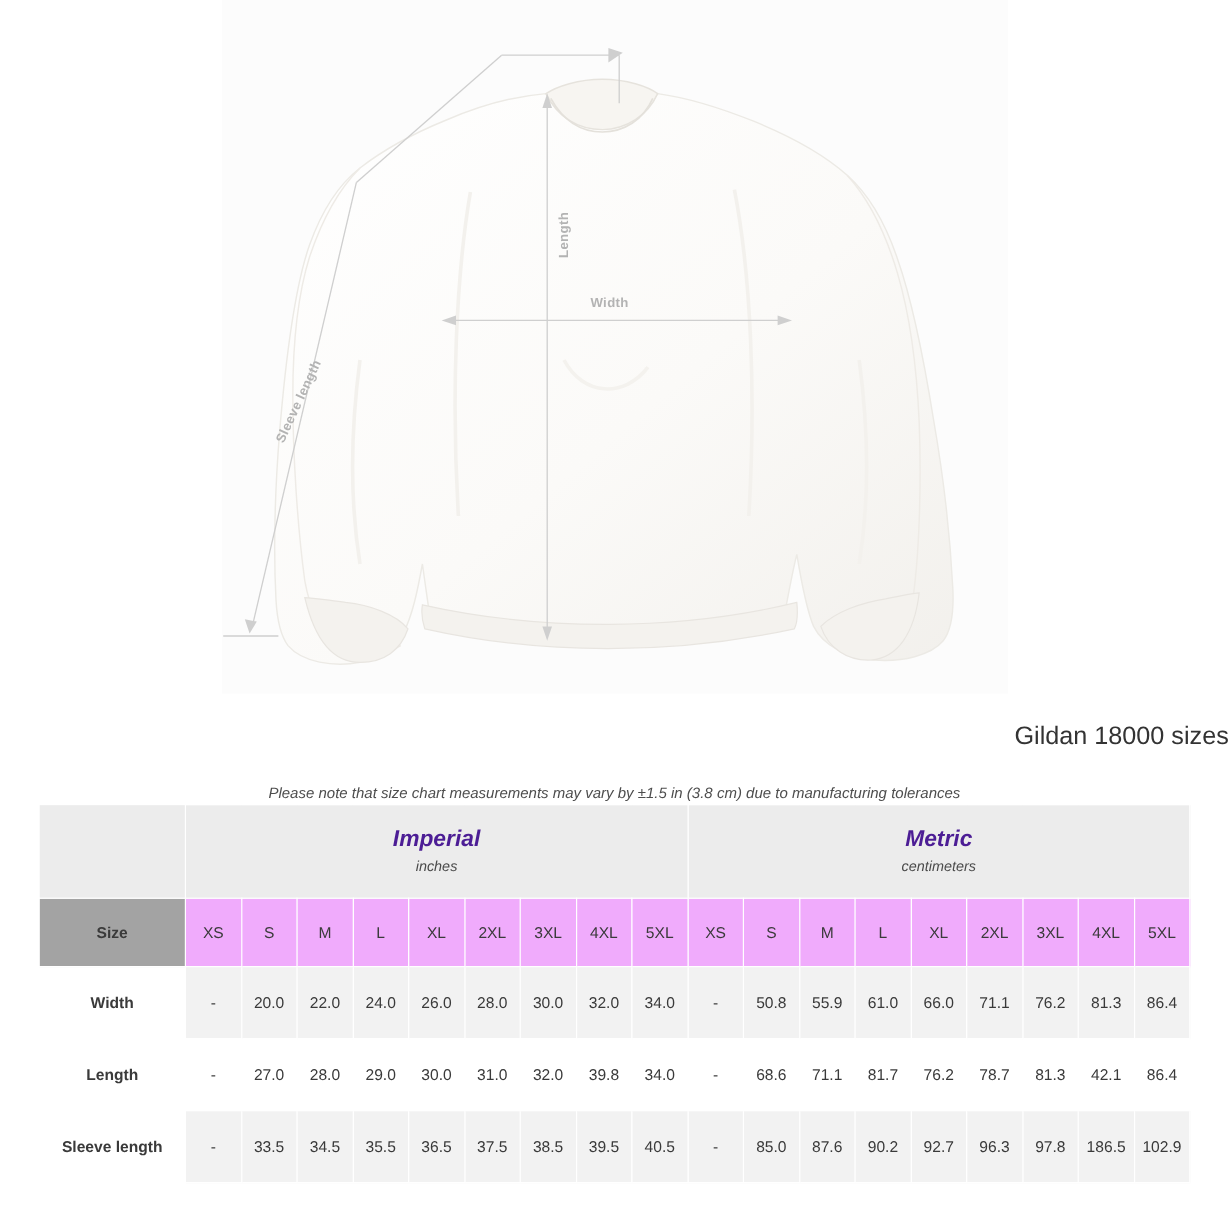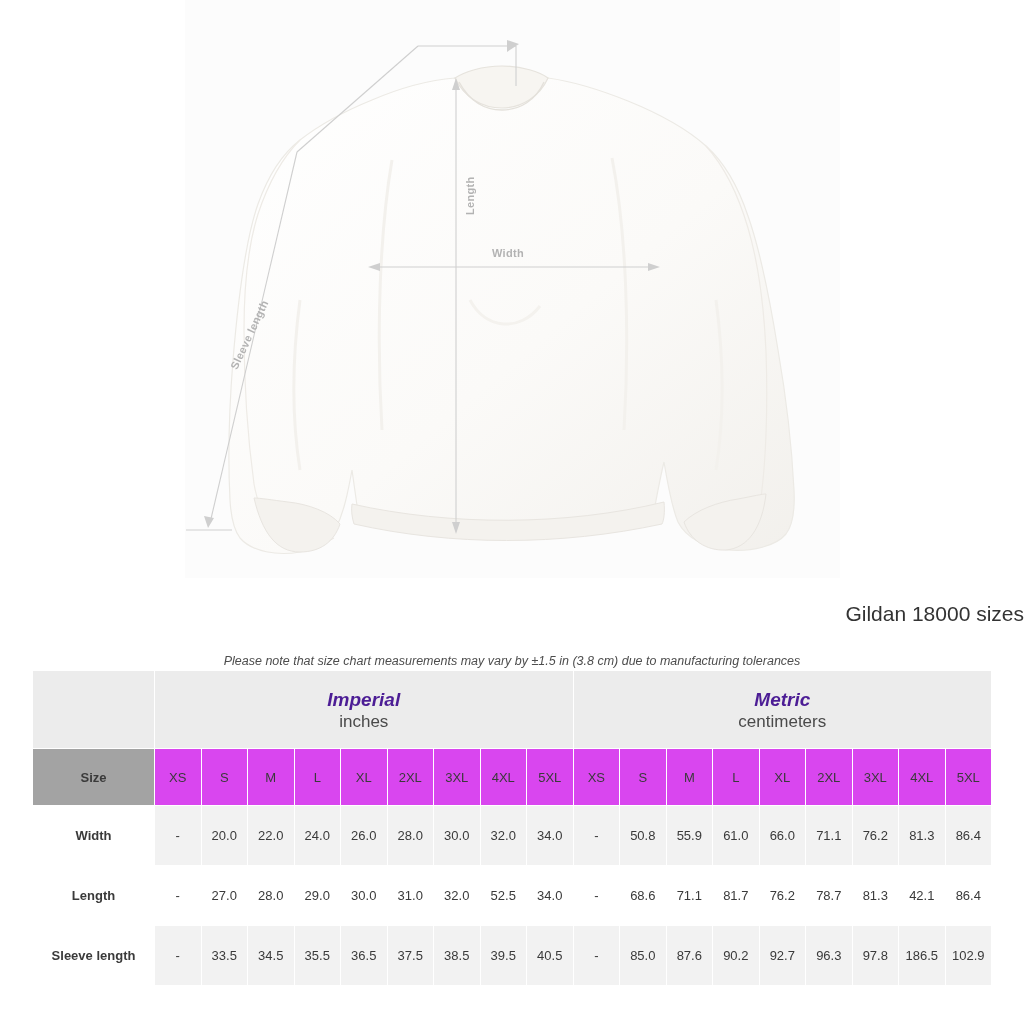--- a/index.html
+++ b/index.html
@@ -108,31 +108,32 @@
     background: #ececec;
   }
   .unit-head .unit-name {
     font-size: 19px;
     font-weight: bold;
     font-style: italic;
     color: #4c1d95;
     line-height: 24px;
   }
   .unit-head .unit-sub {
-    font-size: 17px;
+    font-size: 12px;
     color: #4a4a4a;
     line-height: 20px;
+    font-style: italic;
   }
   .corner-cell {
     background: #ececec;
   }
 
   .size-row td {
     height: 56px;
-    background: #d946ef;
+    background: #f0abfc;
     font-size: 13px;
     font-weight: bold;
     color: #3a3a3a;
   }
   .size-row td.rowlabel {
     background: #a3a3a3;
     font-size: 13px;
     font-weight: bold;
     color: #3a3a3a;
   }
@@ -339,21 +340,21 @@
         </tr>
         <tr class="data-row even">
           <td class="rowlabel">Length</td>
           <td>-</td>
           <td>27.0</td>
           <td>28.0</td>
           <td>29.0</td>
           <td>30.0</td>
           <td>31.0</td>
           <td>32.0</td>
-          <td>52.5</td>
+          <td>39.8</td>
           <td>34.0</td>
           <td>-</td>
           <td>68.6</td>
           <td>71.1</td>
           <td>81.7</td>
           <td>76.2</td>
           <td>78.7</td>
           <td>81.3</td>
           <td>42.1</td>
           <td>86.4</td>

